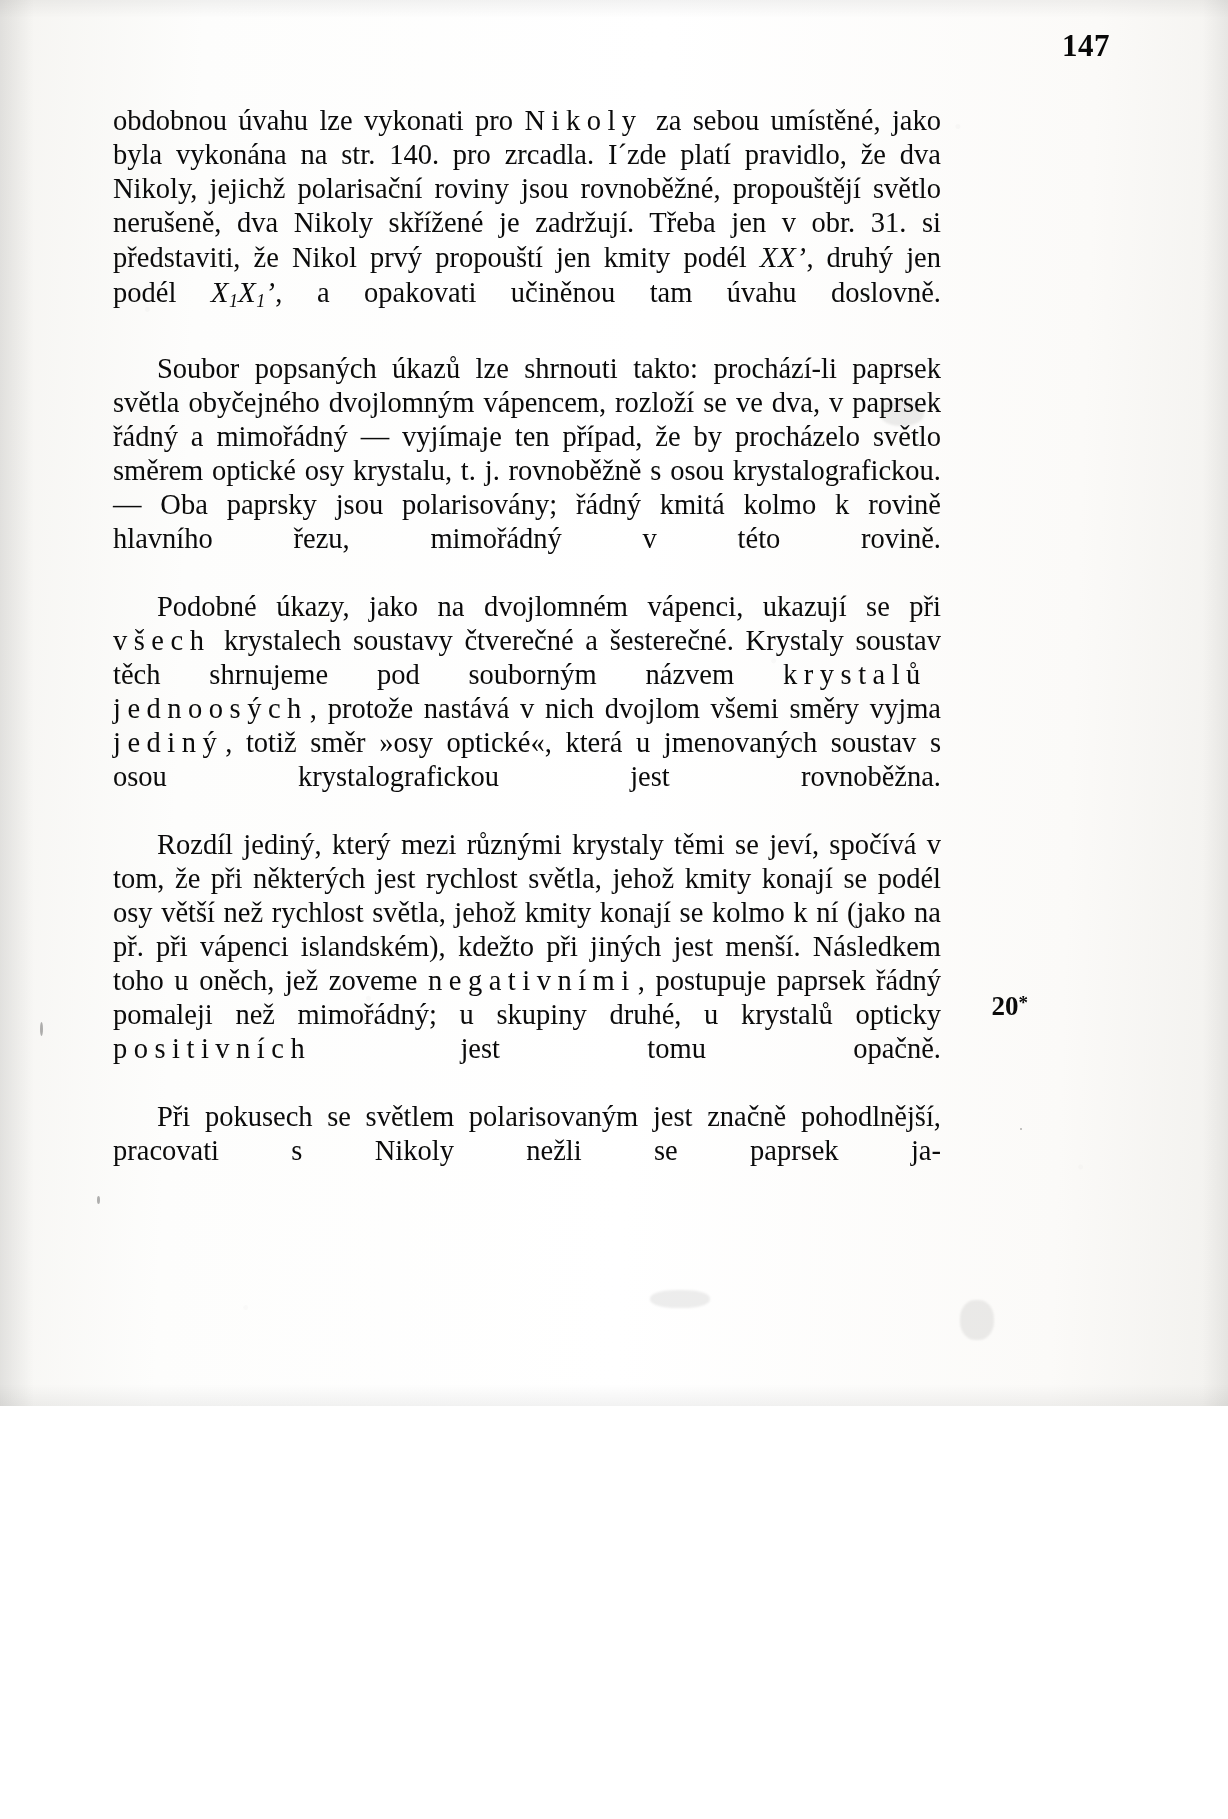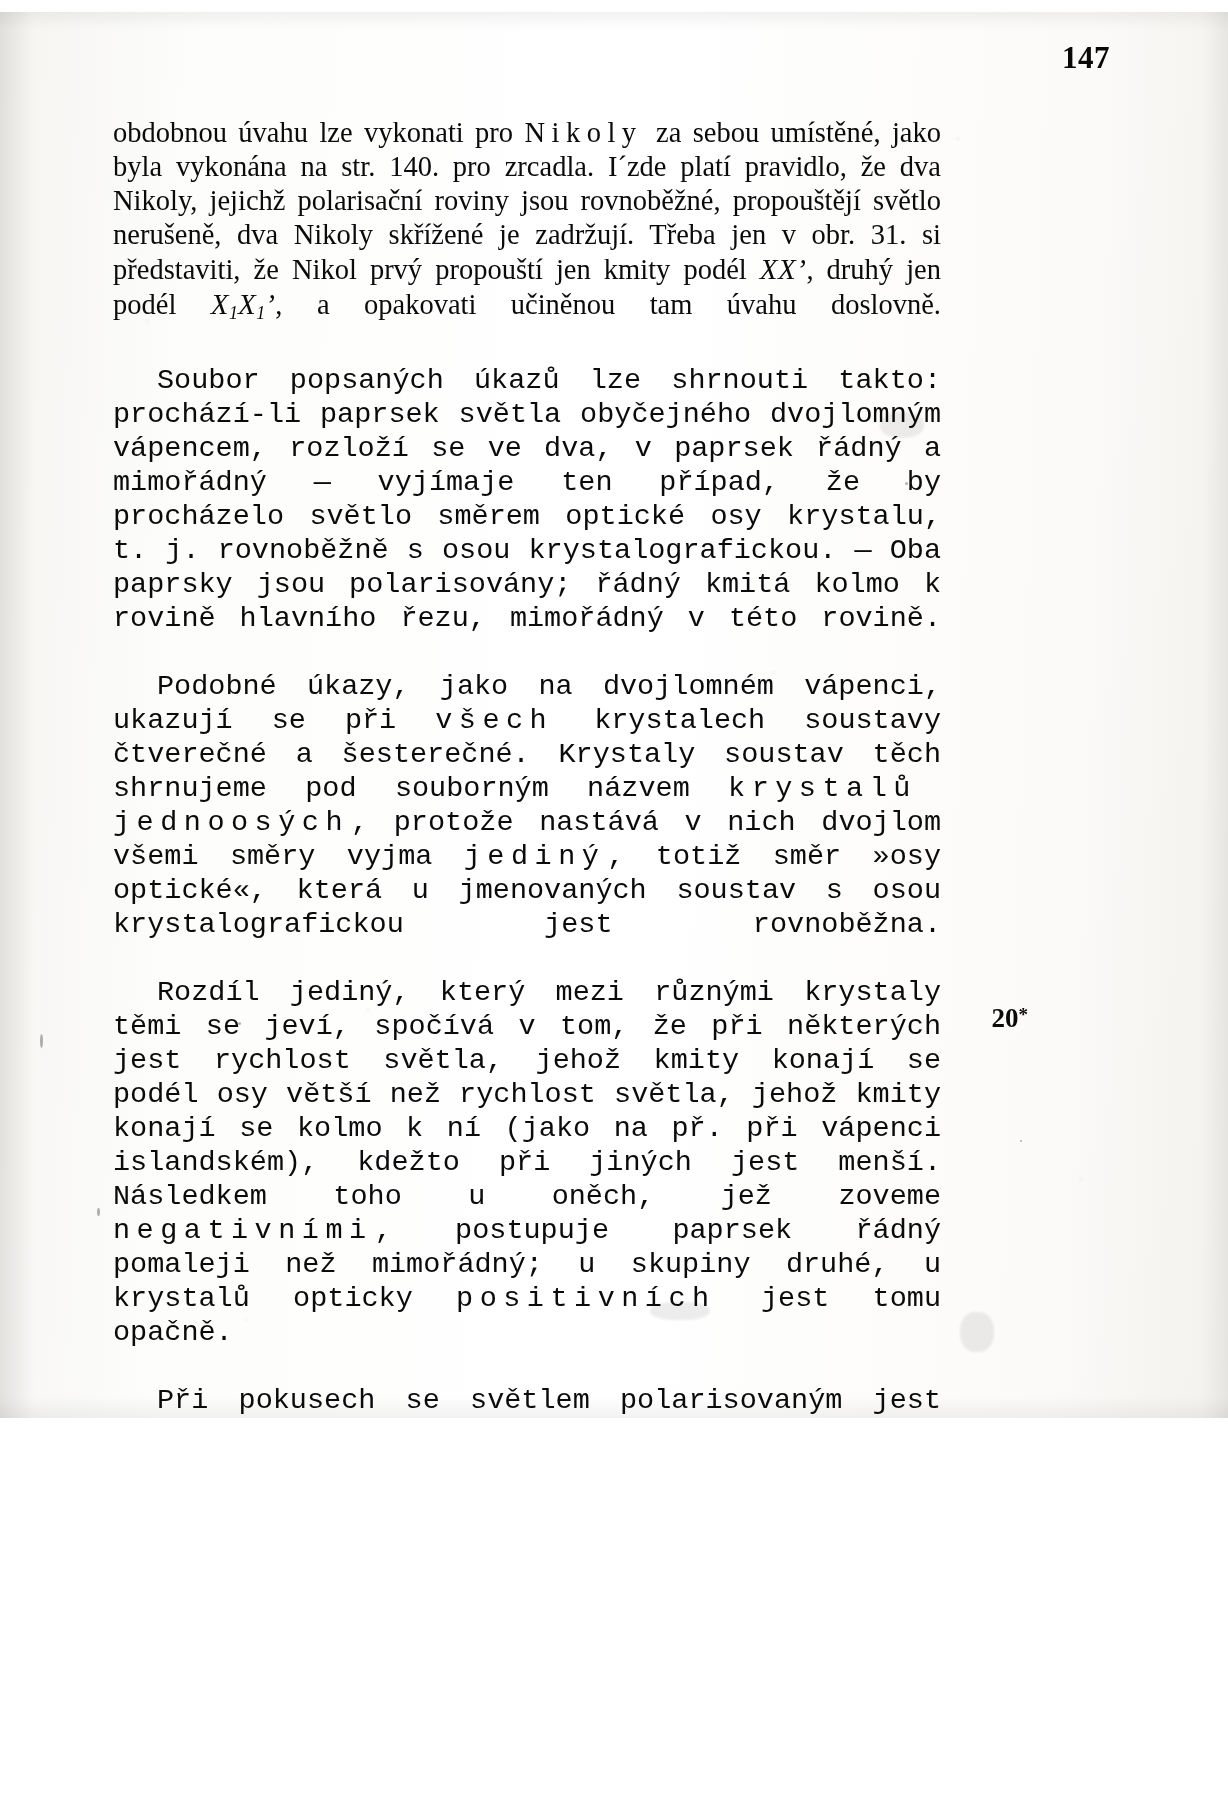--- a/index.html
+++ b/index.html
@@ -6,21 +6,21 @@
   html, body {
     margin: 0;
     padding: 0;
     background: #ffffff;
   }
 
   .page {
     position: relative;
     width: 1228px;
     height: 1406px;
-    margin: 12px auto;
+    margin: 0 auto;
     background: #fbfbf9;
     overflow: hidden;
     font-family: "Liberation Serif", "DejaVu Serif", serif;
     color: #0d0d0d;
     
     background-image:
       radial-gradient(circle at 12% 22%, rgba(0,0,0,0.022) 0 2px, rgba(0,0,0,0) 3px),
       radial-gradient(circle at 78% 9%,  rgba(0,0,0,0.020) 0 2px, rgba(0,0,0,0) 3px),
       radial-gradient(circle at 63% 47%, rgba(0,0,0,0.018) 0 2px, rgba(0,0,0,0) 3px),
       radial-gradient(circle at 30% 71%, rgba(0,0,0,0.018) 0 2px, rgba(0,0,0,0) 3px),
@@ -84,21 +84,20 @@
     font-size: 28.5px;
     line-height: 34px;
     text-align: justify;
     text-justify: inter-word;
     word-spacing: 0.5px;
     color: #0b0b0b;
     -webkit-font-smoothing: none;
   }
   p.para + p.para {
     margin-top: 0px;
-    font-family: Liberation Mono, monospace;
   }
   p.indent {
     text-indent: 44px;
   }
 
   
   p.para::after {
     content: "";
     display: inline-block;
     width: 100%;

